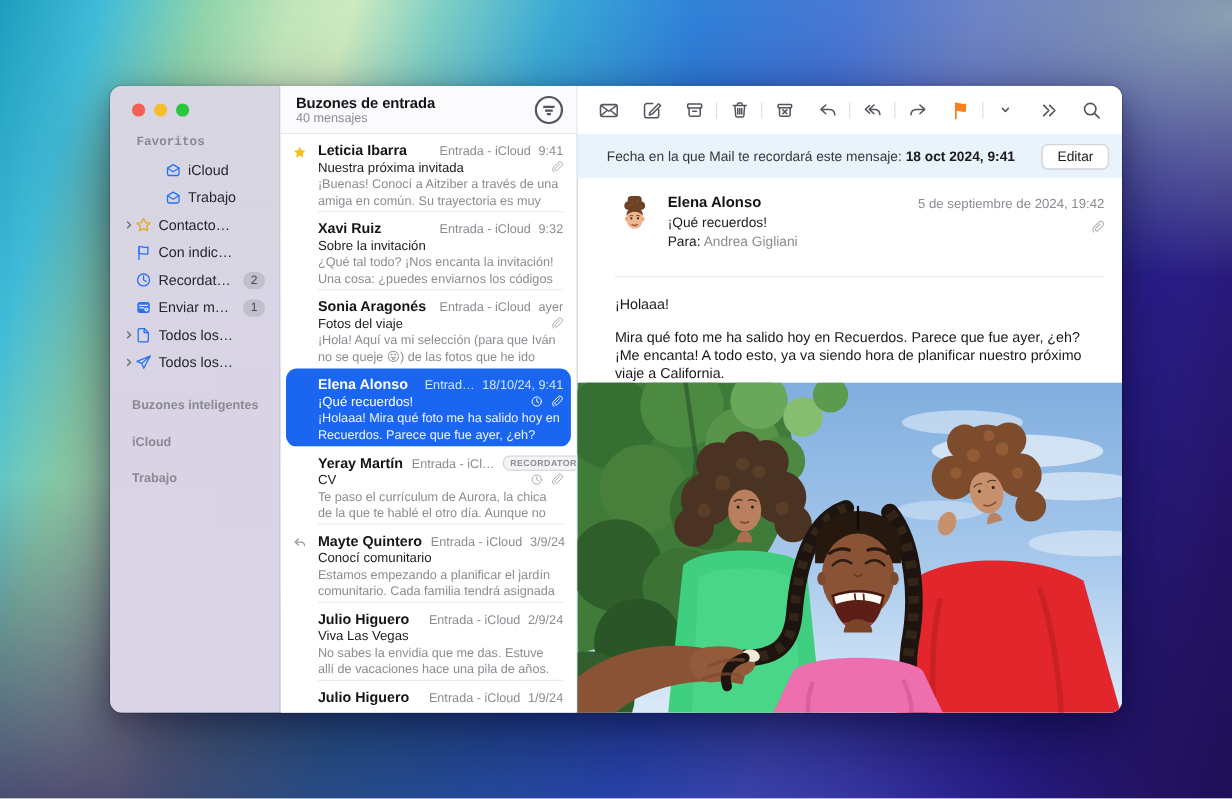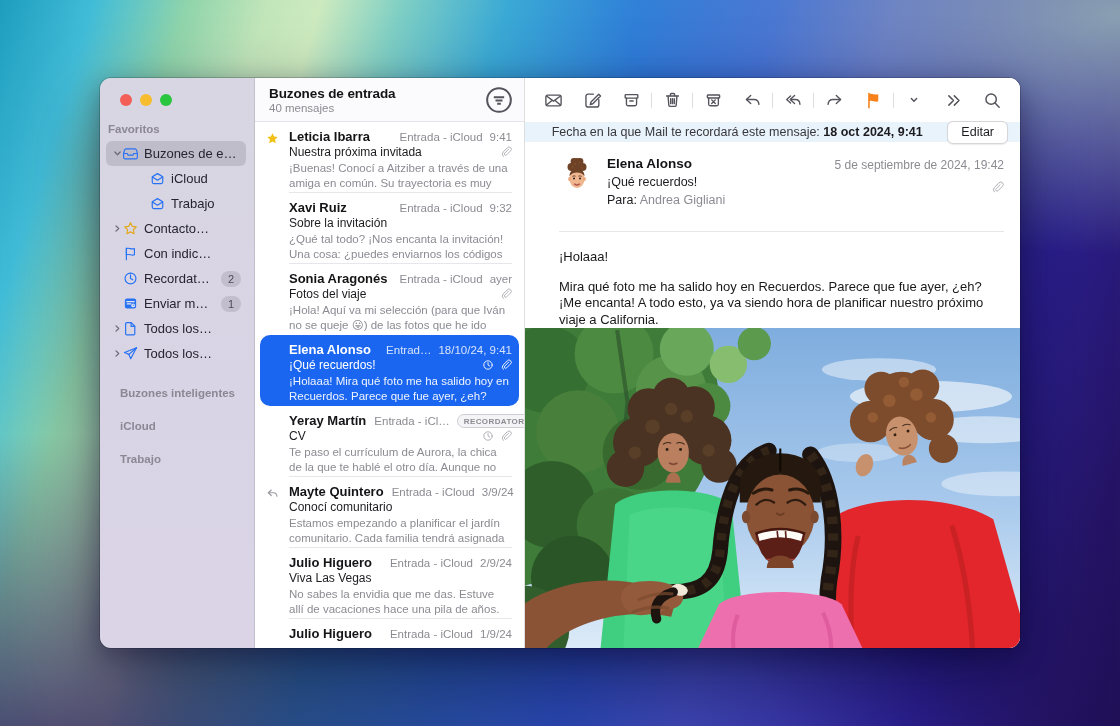--- a/index.html
+++ b/index.html
@@ -30,21 +30,21 @@
     background:linear-gradient(180deg,#d8d6e2 0%,#d9d4e5 55%,#dad4e6 100%);
     border-right:1px solid rgba(0,0,0,.10);
   }
   .lights { display:flex; gap:8px; padding:16px 0 0 20px; }
   .dot { width:12px; height:12px; border-radius:50%; }
   .dot.red { background:#f35f57; } .dot.yellow { background:#f8bd2e; } .dot.green { background:#2ac63f; }
   .sgroup {
     font-size:11.5px; font-weight:bold; color:#8b8793;
     padding:21px 0 0 20px; white-space:nowrap; overflow:hidden;
   }
-  .sgroup.first { padding:17px 0 6px 8px; }
+  .sgroup.first { padding:17px 0 6px 24px;font-family:Liberation Mono, monospace; }
   .srow {
     height:25px; margin:0 8px 0 6px; padding:0 5px 0 5px;
     display:flex; align-items:center; border-radius:6px;
     font-size:13px; color:#262430; cursor:default;
   }
   .srow.selected { background:rgba(60,60,80,.16); }
   .srow .chev { width:12px; flex:none; display:flex; align-items:center; justify-content:center; color:#6f6d79; }
   .srow .chev svg { width:9px; height:9px; }
   .srow .sicon { width:21px; flex:none; display:flex; align-items:center; color:#2671f4; }
   .srow .sicon svg { width:15px; height:15px; }
@@ -91,21 +91,21 @@
   .row.selected .prev { color:rgba(255,255,255,.92); }
   .row.selected .licons { color:#fff; }
   
   .reading { flex:1; min-width:0; background:#fff; display:flex; flex-direction:column; }
   .toolbar { flex:none; height:44px; display:flex; align-items:center; justify-content:space-between; padding:0 15px; background:#fff; }
   .tgroup { display:flex; align-items:center; }
   .tgroup .tsep { width:1px; height:15px; background:#dddce1; margin:0 7px; }
   .tbtn { background:none; border:none; padding:0; width:26px; height:26px; display:flex; align-items:center; justify-content:center; color:#55535b; cursor:default; }
   .tbtn svg { width:19px; height:19px; }
   .tbtn.small svg { width:10px; height:10px; }
-  .banner { flex:none; height:20px; background:#e9f3fc; display:flex; align-items:center; padding:0 12px; }
+  .banner { flex:none; height:40px; background:#e9f3fc; display:flex; align-items:center; padding:0 12px; }
   .banner .btext { flex:1; text-align:center; font-size:12.5px; color:#38373c; white-space:nowrap; overflow:hidden; }
   .banner .btext b { color:#1c1b1f; }
   .editbtn {
     flex:none; margin-left:10px; font-size:12.5px; color:#1c1b1f; background:#fff;
     border:1px solid #d6d5da; border-radius:6px; padding:3px 13px 4px; box-shadow:0 .5px 1px rgba(0,0,0,.08); cursor:default;
     font-family:inherit;
   }
   .ehead { flex:none; height:90px; display:flex; padding:14px 16px 0 34px; position:relative; }
   .ehead::after { content:""; position:absolute; left:34px; right:16px; bottom:0; height:1px; background:#e7e6eb; }
   .avatar { width:36px; height:36px; flex:none; }
@@ -130,34 +130,20 @@
   <div class="window">
 
     <aside class="sidebar">
       <div class="lights">
         <span class="dot red"></span>
         <span class="dot yellow"></span>
         <span class="dot green"></span>
       </div>
       <div class="sgroup first">Favoritos</div>
       <div id="side-items">
-          <div class="srow selected">
-            <span class="chev">
-              <svg viewBox="0 0 12 12" fill="none" stroke="currentColor" stroke-linecap="round" stroke-linejoin="round" stroke-width="1.8">
-                <path d="M2.5 4l3.5 3.6L9.5 4"></path>
-              </svg>
-            </span>
-            <span class="sicon">
-              <svg viewBox="0 0 16 16" fill="none" stroke="currentColor" stroke-linecap="round" stroke-linejoin="round" stroke-width="1.25">
-                <path d="M3.4 3h9.2c1 0 1.6.6 1.9 1.6l.8 3.2v4.4c0 .9-.7 1.6-1.6 1.6H2.3c-.9 0-1.6-.7-1.6-1.6V7.8l.8-3.2C1.8 3.6 2.4 3 3.4 3z"></path>
-                <path d="M.9 8h3.6l1 1.8h5L11.5 8h3.6"></path>
-              </svg>
-            </span>
-            <span class="slabel">Buzones de e…</span>
-          </div>
           <div class="srow indent1">
             <span class="chev"></span>
             <span class="sicon">
               <svg viewBox="0 0 16 16" fill="none" stroke="currentColor" stroke-linecap="round" stroke-linejoin="round" stroke-width="1.25">
                 <path d="M2.4 6.2L8 2.8l5.6 3.4v5.6c0 .9-.7 1.6-1.6 1.6H4c-.9 0-1.6-.7-1.6-1.6z"></path>
                 <path d="M2.6 6.4L8 9.8l5.4-3.4"></path>
               </svg>
             </span>
             <span class="slabel">iCloud</span>
           </div>

